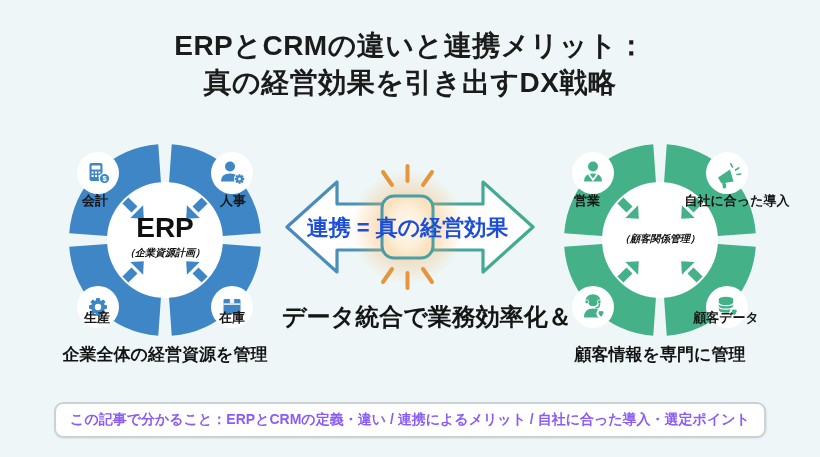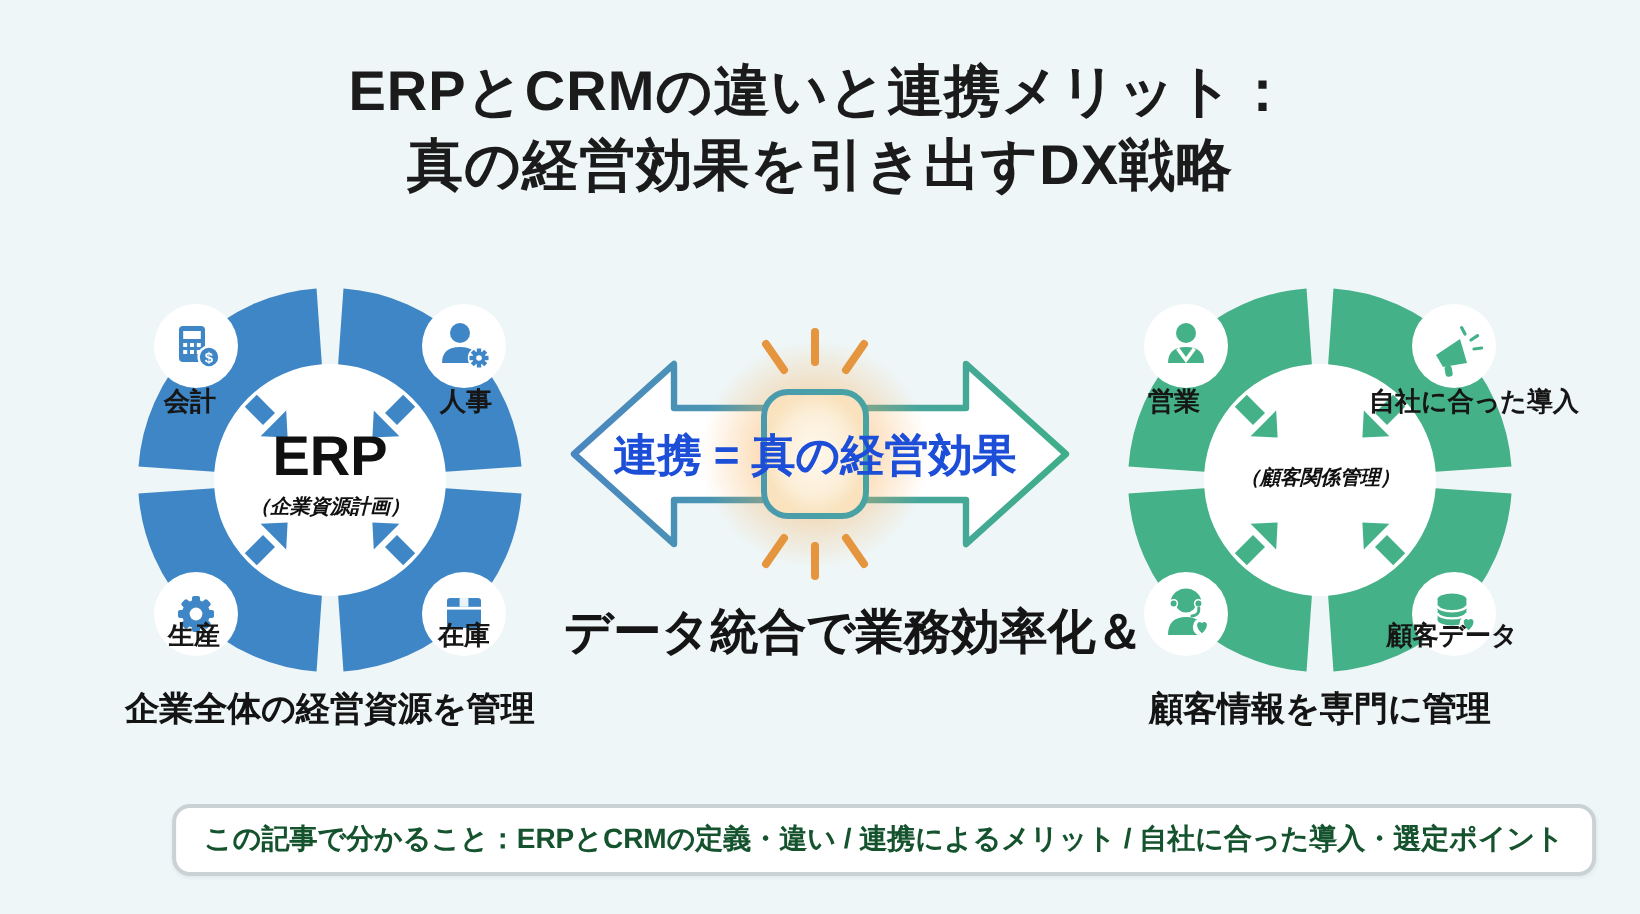--- a/index.html
+++ b/index.html
@@ -25,21 +25,21 @@
                   font-size:17px;font-weight:800;color:#141414;white-space:nowrap;}
 
   .connector{position:absolute;left:285px;top:163px;width:250px;height:128px;}
   .connector-headline{position:absolute;left:232px;top:213px;width:351px;text-align:center;
                       font-size:22px;font-weight:800;color:#1d4ed8;white-space:nowrap;}
   .connector-sub{position:absolute;left:282px;top:299px;width:252px;text-align:center;
                  font-size:24px;font-weight:800;color:#151515;line-height:1.5;white-space:nowrap;}
 
   .banner{position:absolute;left:50%;top:402px;transform:translateX(-50%);background:#ffffff;
           border:2px solid #cbd2d6;border-radius:9px;padding:7px 14px;font-size:14px;font-weight:700;
-          color:#14532d;white-space:nowrap;box-shadow:0 1px 2px rgba(0,0,0,.06);margin-left:32px;}
+          color:#8b5cf6;white-space:nowrap;box-shadow:0 1px 2px rgba(0,0,0,.06);}
 </style>
 </head>
 <body>
 
 <div class="canvas">
 
   <div class="title">
     <div>ERPとCRMの違いと連携メリット：</div>
     <div>真の経営効果を引き出すDX戦略</div>
   </div>

